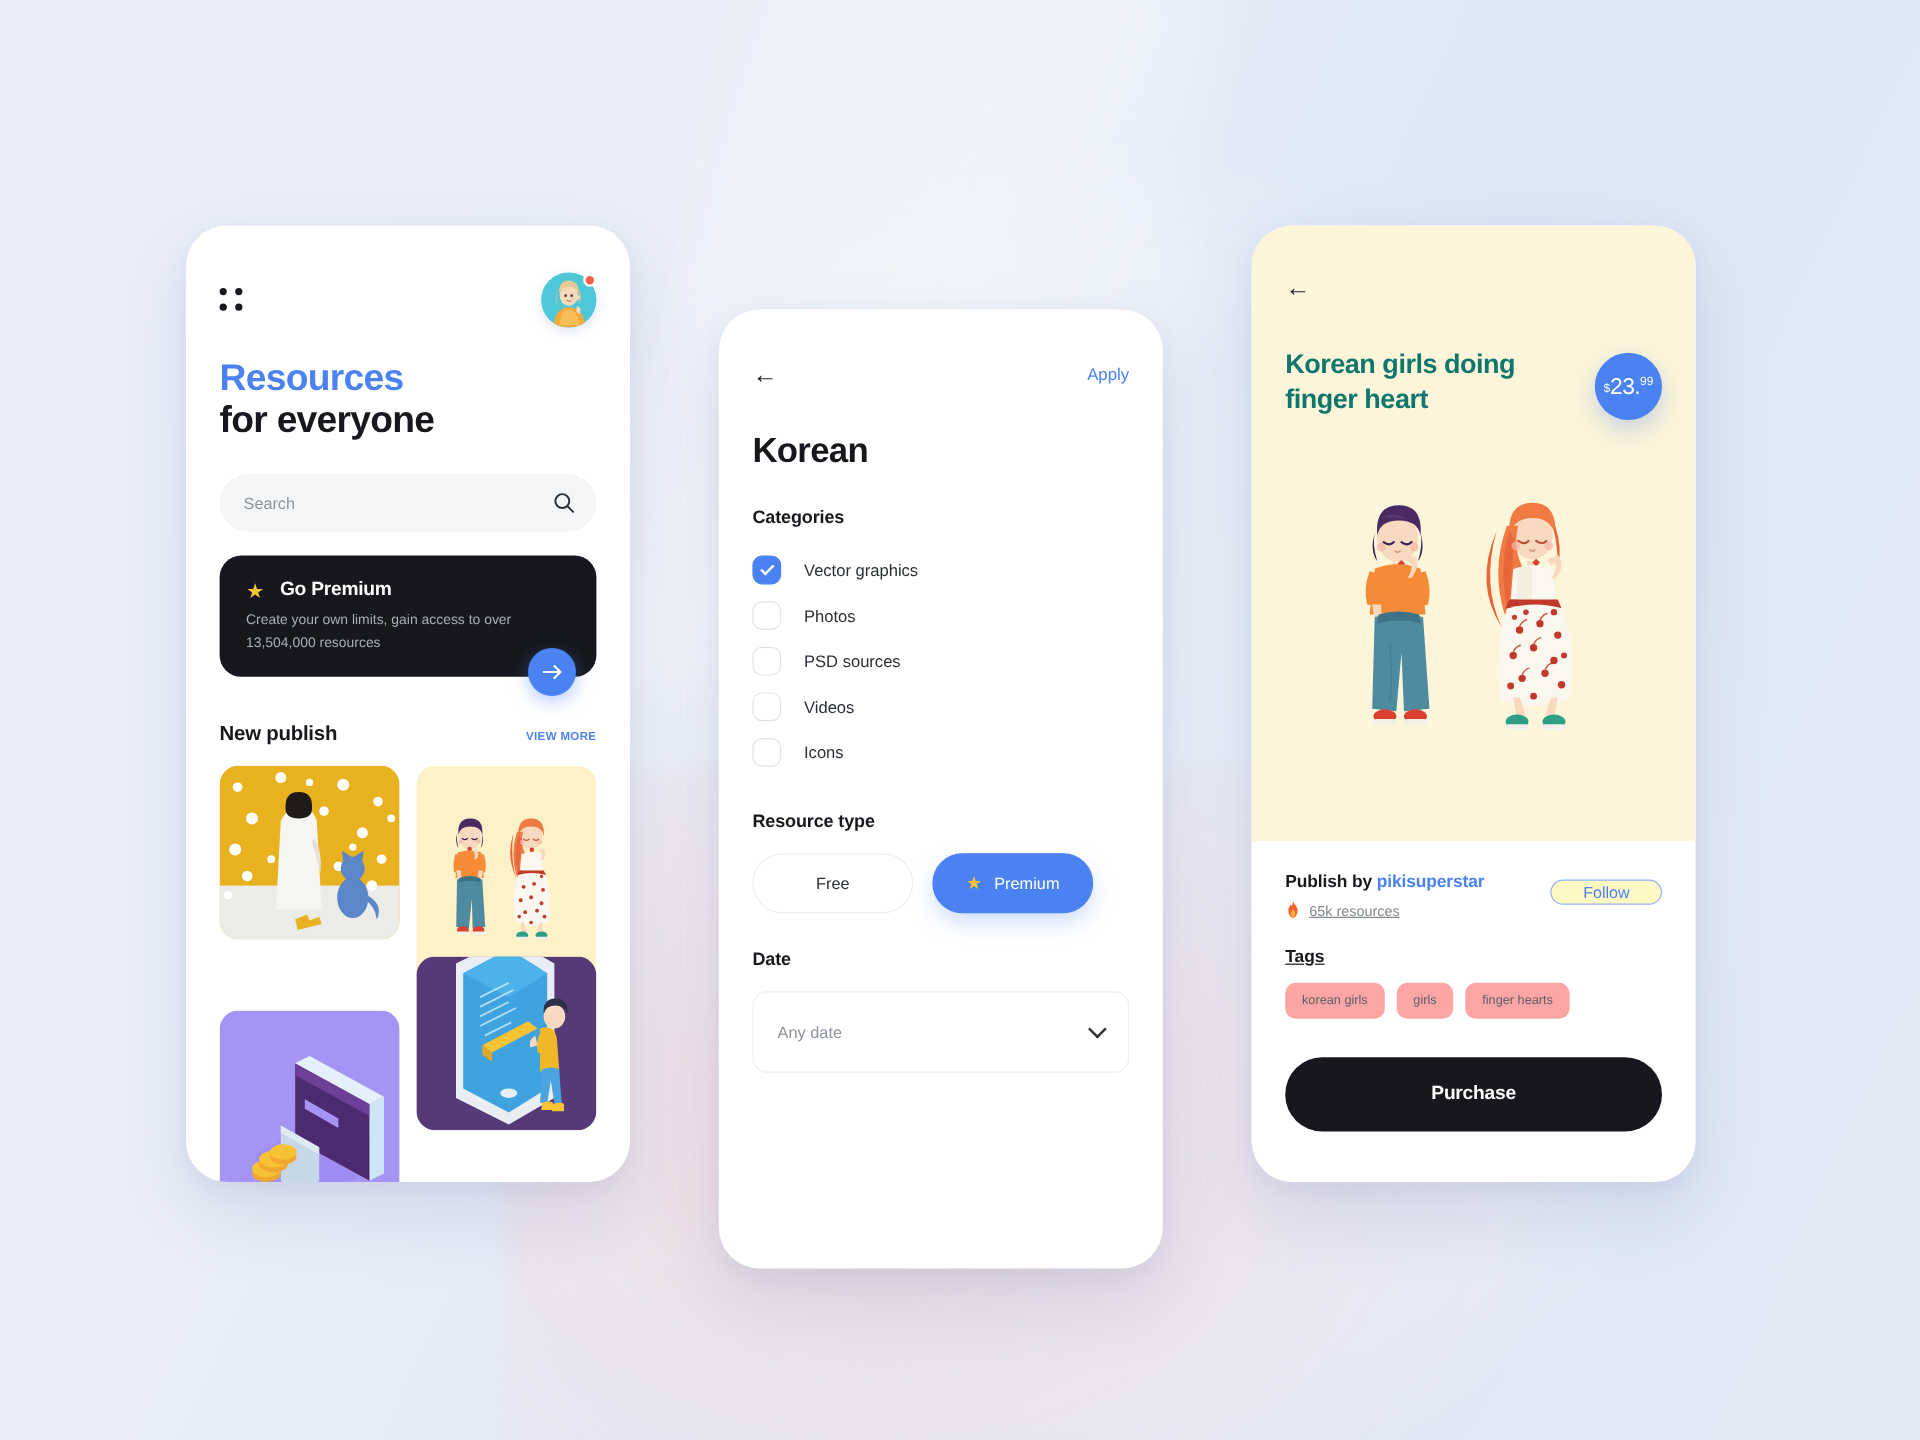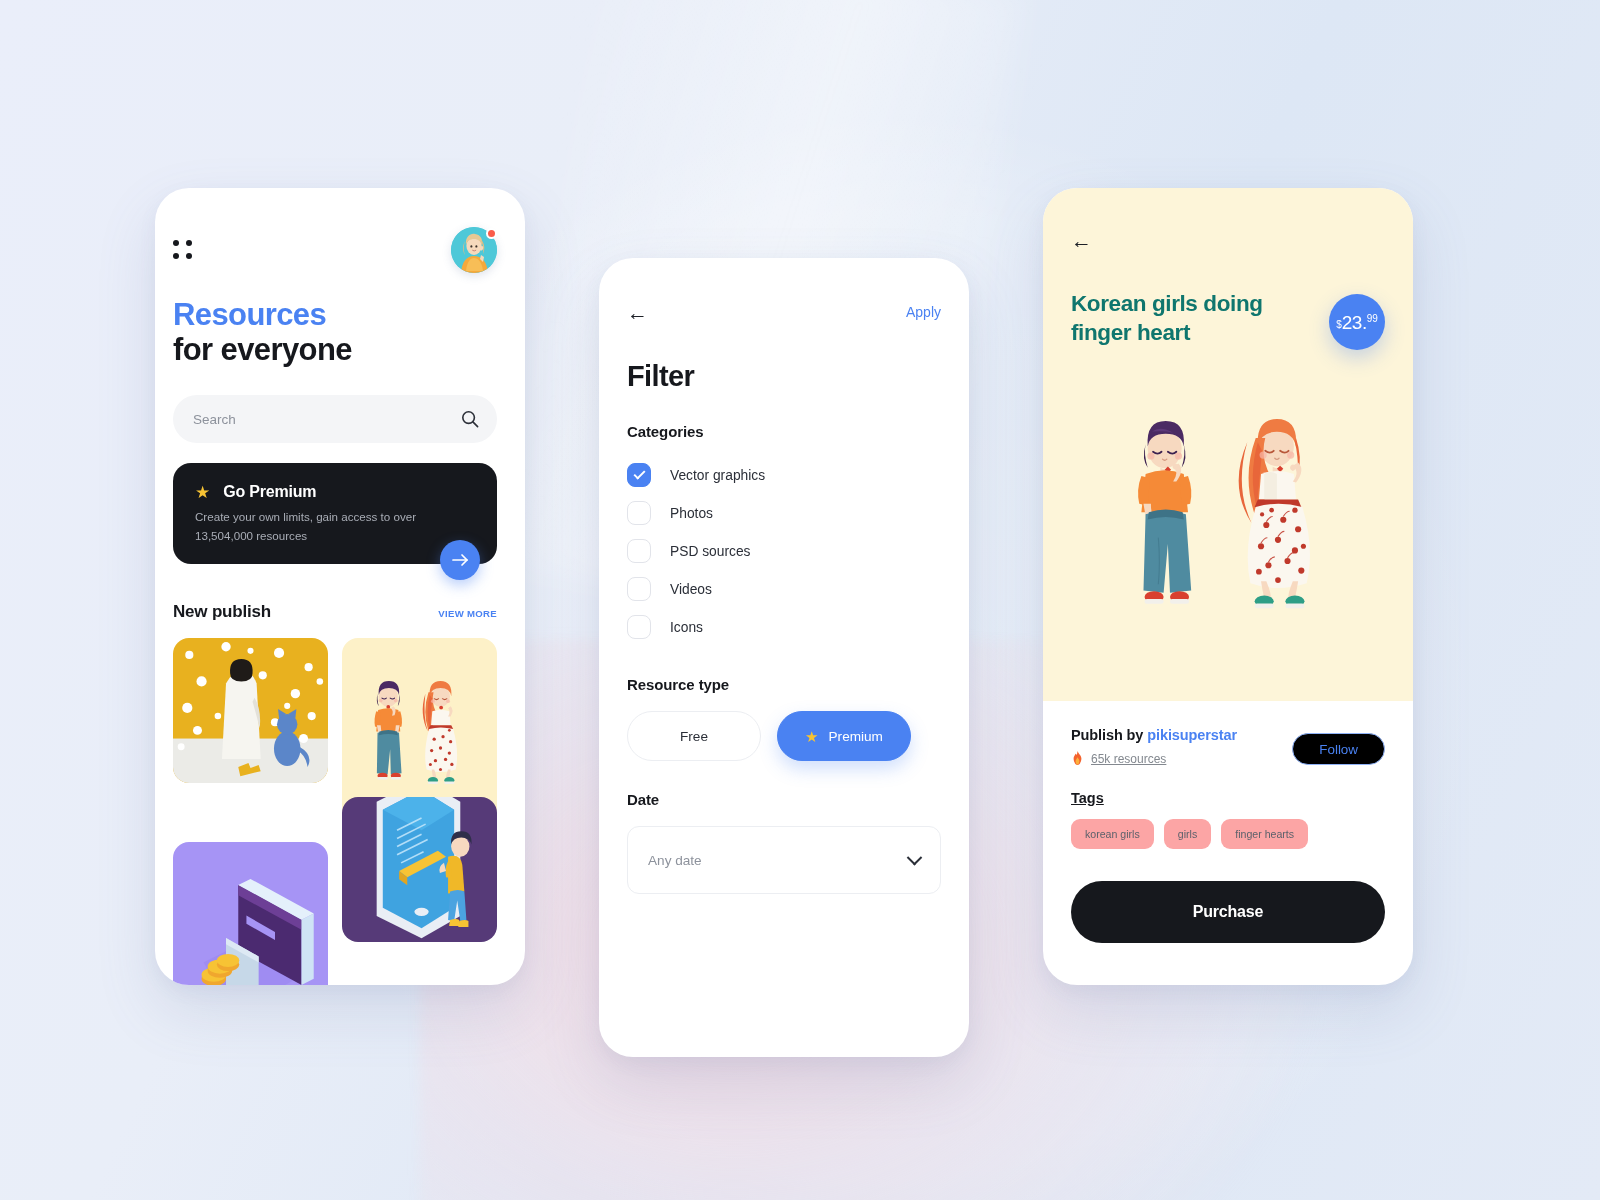--- a/index.html
+++ b/index.html
@@ -76,21 +76,21 @@
   }
   #phone-detail {
     left: 1043px;
     top: 188px;
     width: 370px;
     height: 797px;
     box-shadow: 0 26px 60px rgba(100,115,160,0.16), 0 6px 18px rgba(100,115,160,0.07);
   }
 
   
-  .home-pad { padding: 36px 28px 0 18px; }
+  .home-pad { padding: 36px 28px 0 28px; }
 
   .home-topbar {
     display: flex;
     align-items: center;
     justify-content: space-between;
     height: 52px;
   }
   .grid-icon {
     width: 20px; height: 20px;
     display: grid;
@@ -414,23 +414,23 @@
     display: flex;
     align-items: center;
     gap: 7px;
     font-size: 12px;
     color: #83888f;
     text-decoration: underline;
   }
   .follow-btn {
     border: 1.5px solid #8fb2f7;
     color: #4a82f2;
-    background: #000000;
+    background: #fef9c3;
     border-radius: 19px;
-    height: 32px;
+    height: 21px;
     padding: 0 26px;
     font-size: 13.4px;
     font-family: "Liberation Sans", sans-serif;
     cursor: pointer;
     margin-top: 6px;
   }
   .tags-h { margin-top: 24px; font-size: 14.5px; font-weight: bold; color: #16181d; text-decoration: underline; }
   .tag-row { margin-top: 13px; display: flex; gap: 10px; flex-wrap: wrap; }
   .tag {
     background: #fca5a5;
@@ -685,21 +685,21 @@
 </div>
 
 <div class="phone" id="phone-filter">
   <div class="filter-pad">
 
     <div class="filter-topbar">
       <span class="back-arrow">←</span>
       <span class="apply-link">Apply</span>
     </div>
 
-    <div class="filter-h1">Filter</div>
+    <div class="filter-h1">Korean</div>
 
     <div class="filter-h2">Categories</div>
 
     <div class="check-list">
       <div class="check-row">
         <span class="cbox on">
             <span class="tick"></span>
           </span>
         <span class="check-label">Vector graphics</span>
       </div>

